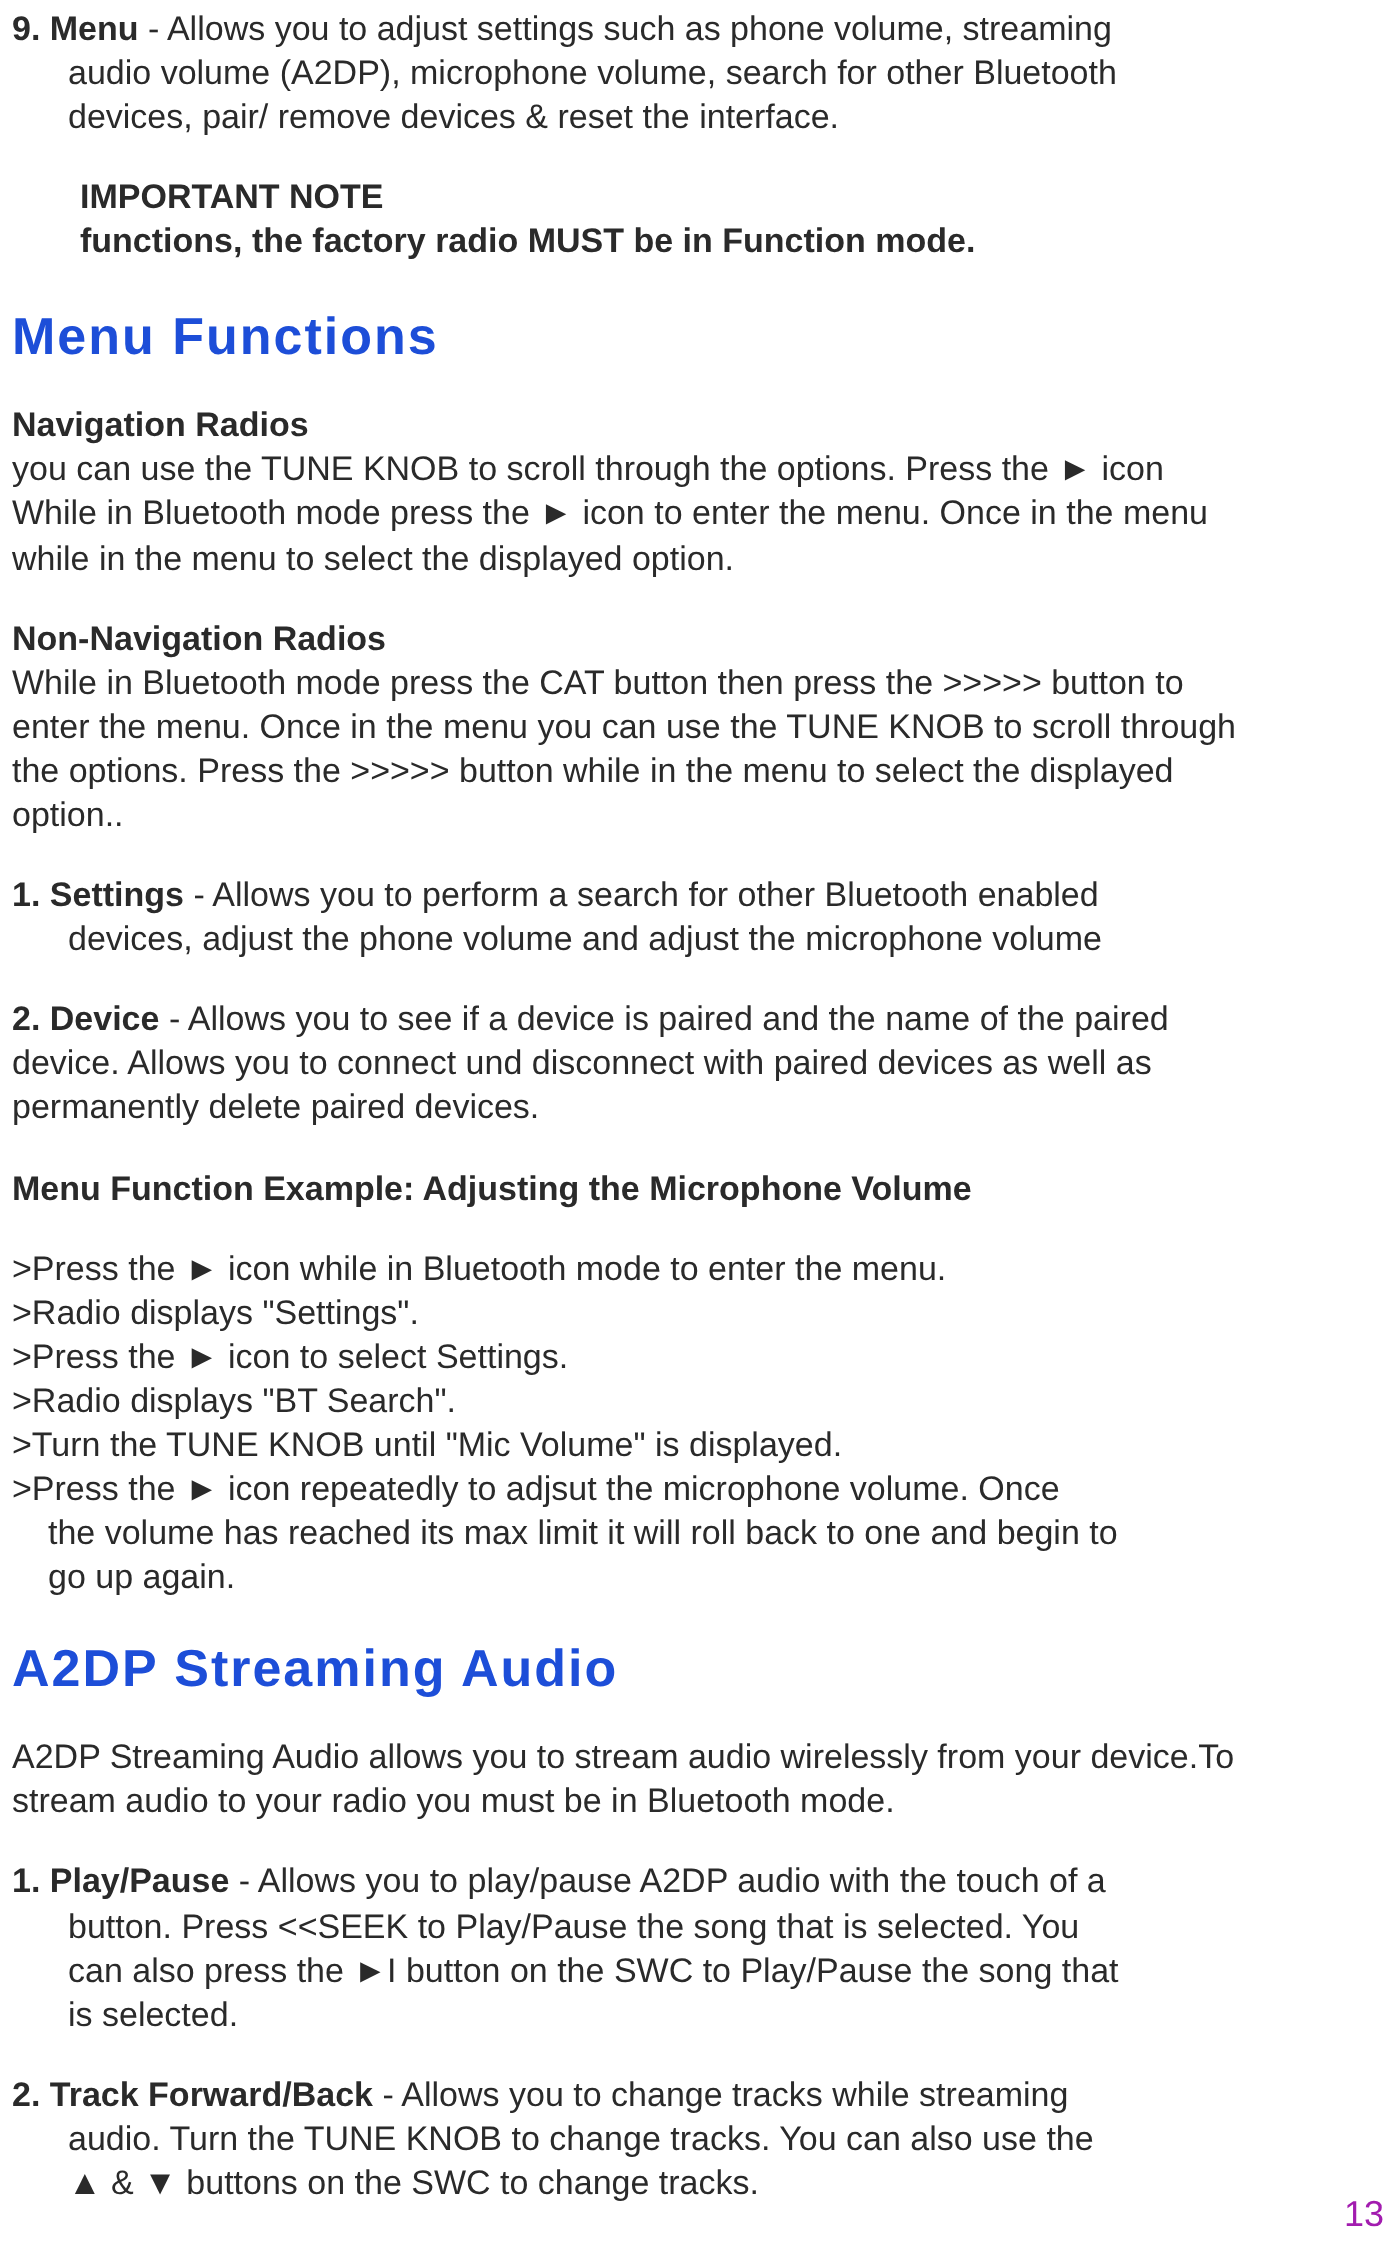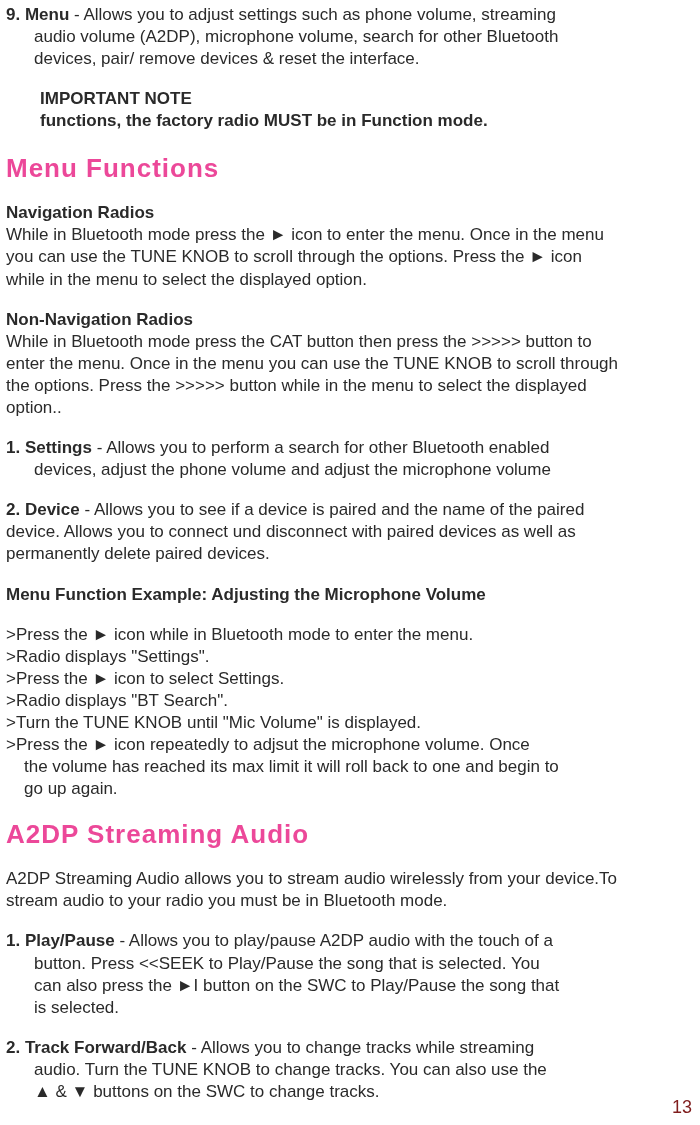--- a/index.html
+++ b/index.html
@@ -35,39 +35,39 @@
     }
     .important-note {
       font-weight: bold;
       margin-bottom: 20px;
       margin-left: 34px;
     }
     h2.section {
       font-size: 26px;
       font-weight: bold;
       letter-spacing: 1px;
-      color: #ec4899;
+      color: #1d4ed8;
       margin-bottom: 16px;
     }
     .subhead {
       font-weight: bold;
       margin-top: 2px;
     }
     .para {
       margin-bottom: 18px;
     }
     .step-line {
       display: block;
     }
     .page-num {
       position: absolute;
       bottom: 6px;
       right: 8px;
       font-size: 18px;
-      color: #7f1d1d;
+      color: #a21caf;
     }
   </style>
 </head>
 <body>
 
 <div class="content">
 
   <div class="item-body">
     <span class="item-label">9. Menu</span><span> - Allows you to adjust settings such as phone volume, streaming</span>
     <div class="indent">audio volume (A2DP), microphone volume, search for other Bluetooth</div>
@@ -76,22 +76,22 @@
 
   <div class="important-note">
     <div>IMPORTANT NOTE</div>
     <div>functions, the factory radio MUST be in Function mode.</div>
   </div>
 
   <h2 class="section">Menu Functions</h2>
 
   <div class="para">
     <div class="subhead">Navigation Radios</div>
+    <div>you can use the TUNE KNOB to scroll through the options. Press the ► icon</div>
     <div>While in Bluetooth mode press the ► icon to enter the menu. Once in the menu</div>
-    <div>you can use the TUNE KNOB to scroll through the options. Press the ► icon</div>
     <div>while in the menu to select the displayed option.</div>
   </div>
 
   <div class="para">
     <div class="subhead">Non-Navigation Radios</div>
     <div>While in Bluetooth mode press the CAT button then press the &gt;&gt;&gt;&gt;&gt; button to</div>
     <div>enter the menu. Once in the menu you can use the TUNE KNOB to scroll through</div>
     <div>the options. Press the &gt;&gt;&gt;&gt;&gt; button while in the menu to select the displayed</div>
     <div>option..</div>
   </div>

